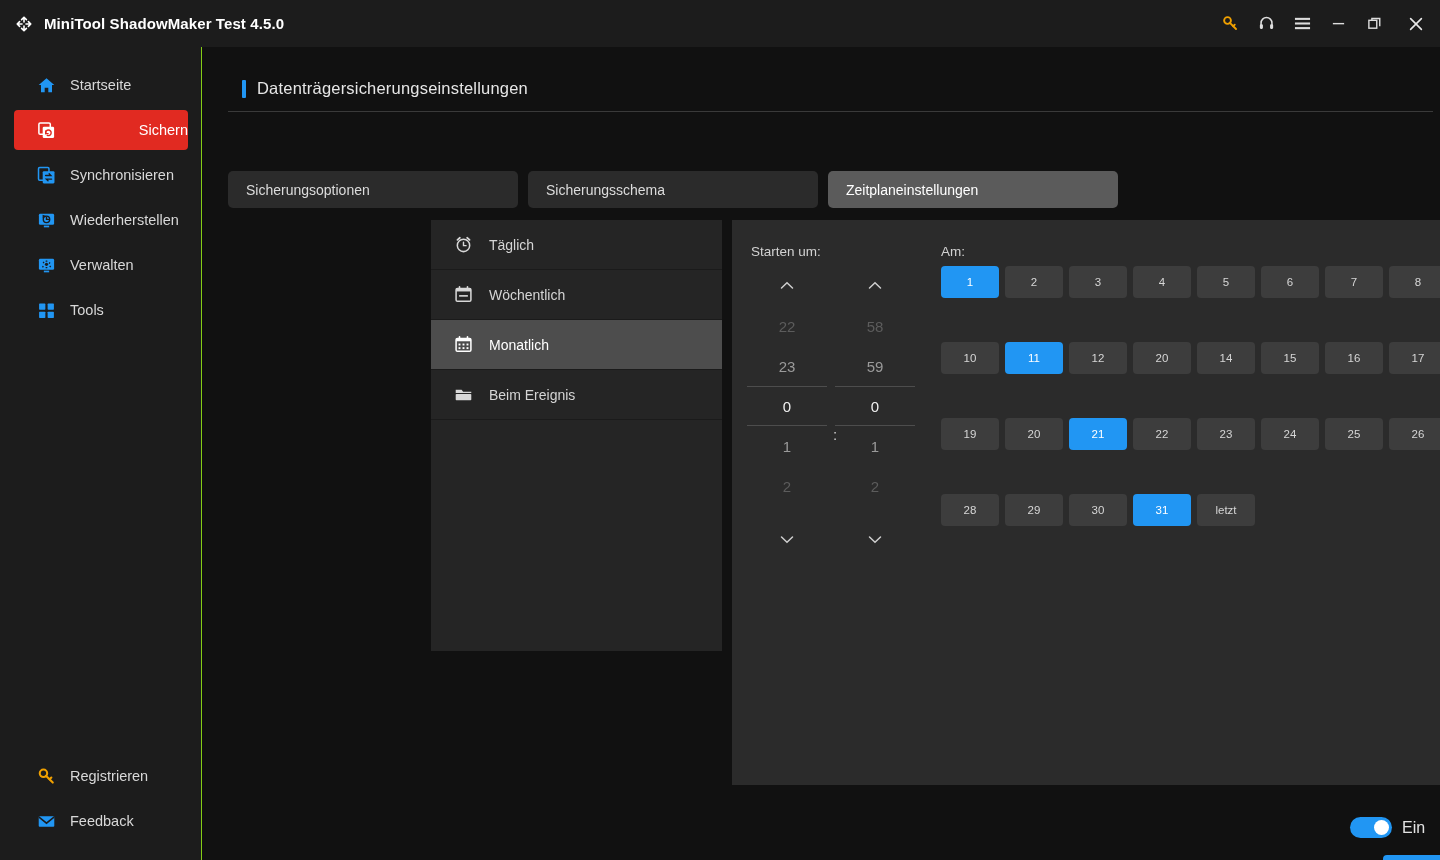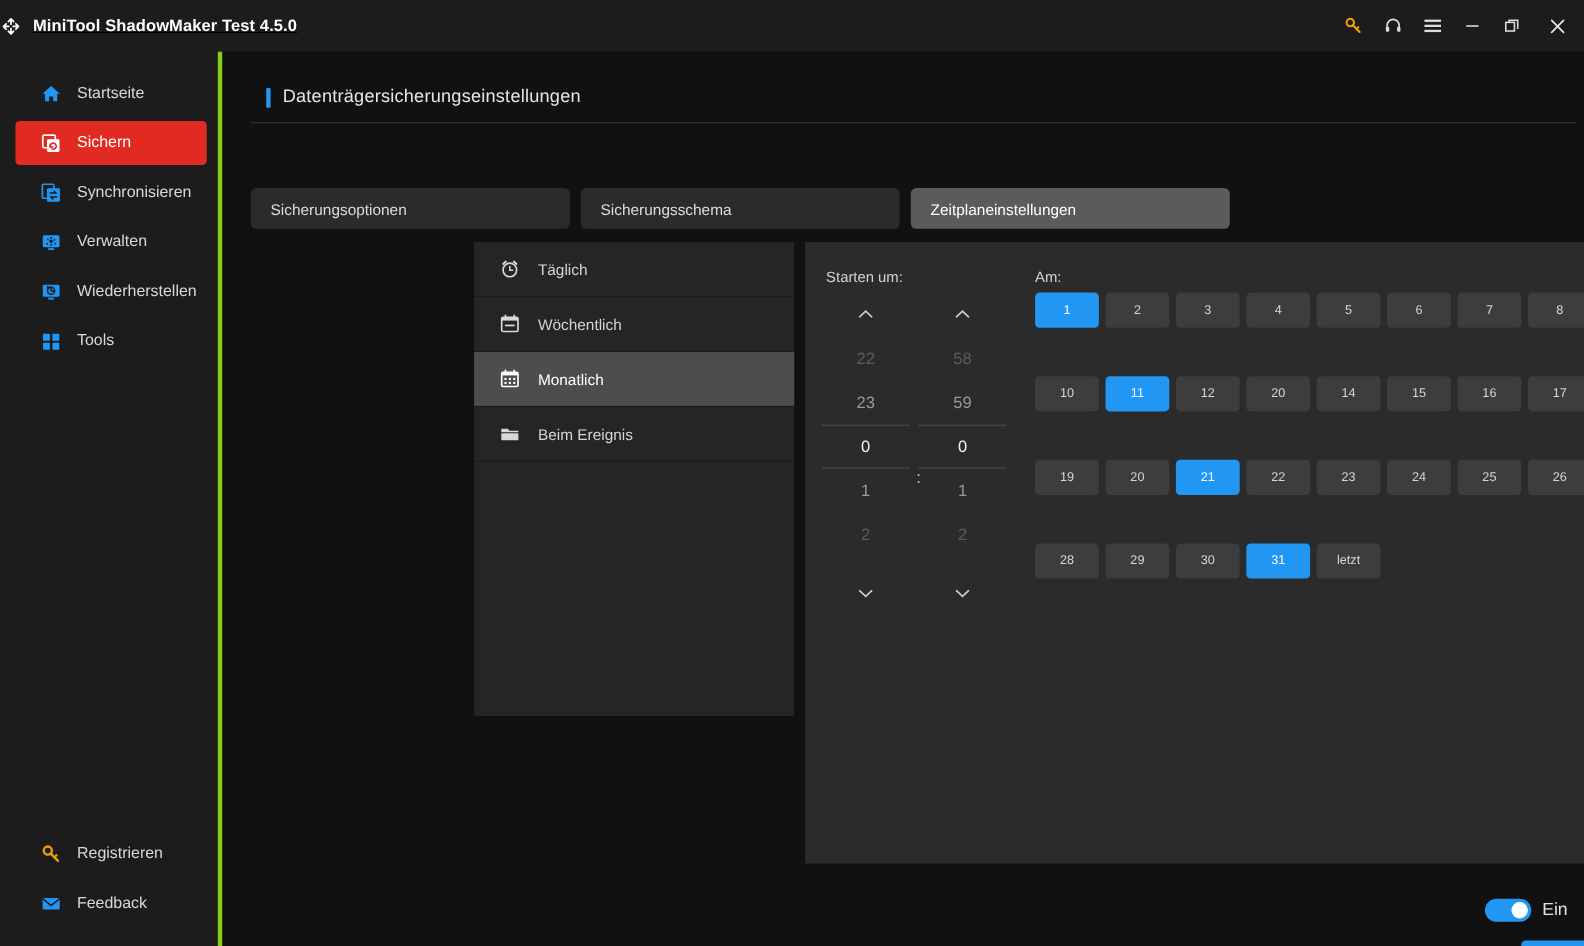--- a/index.html
+++ b/index.html
@@ -10,52 +10,52 @@
     overflow: hidden;
   }
   #app { position: relative; width: 1440px; height: 860px; background: #0f0f0f; }
 
   
   .titlebar {
     position: absolute; left: 0; top: 0; width: 1440px; height: 47px;
     background: #1c1c1c;
     display: flex; align-items: center;
   }
-  .title-left { display: flex; align-items: center; gap: 10px; padding-left: 0; text-decoration: underline; }
+  .title-left { display: flex; align-items: center; gap: 10px; padding-left: 14px; }
   .app-logo { width: 20px; height: 20px; flex: 0 0 20px; }
   .app-title {
     font-size: 15px; font-weight: bold; color: #ffffff; letter-spacing: .1px;
     white-space: nowrap;
   }
   .title-right {
     margin-left: auto; display: flex; align-items: center; height: 47px;
   }
   .tb-btn {
     width: 36px; height: 47px; display: flex; align-items: center; justify-content: center;
     cursor: default;
   }
   .tb-btn.wide { width: 48px; }
   .tb-btn svg { display: block; }
 
   
   .sidebar {
     position: absolute; left: 0; top: 47px; width: 202px; height: 813px;
     background: #1c1c1c;
-    border-right: 4px solid #84cc16;
+    border-right: 1px solid #84cc16;
   }
   .sb-list { position: absolute; left: 0; top: 18px; width: 202px; }
   .sb-item {
     display: flex; align-items: center; gap: 14px;
     height: 40px; margin: 0 14px 5px 14px;
     padding-left: 22px; border-radius: 4px;
     cursor: default;
   }
   .sb-item .sb-ico { width: 20px; height: 20px; flex: 0 0 20px; display:flex; align-items:center; justify-content:center; }
   .sb-item .sb-label { font-size: 14.5px; color: #d8d8d8; white-space: nowrap; }
-  .sb-item.active { background: #e12a21; }
+  .sb-item.active { background: #e12a21; justify-content: space-between; }
   .sb-item.active .sb-label { color: #ffffff; }
   .sb-bottom { position: absolute; left: 0; bottom: 14px; width: 202px; }
 
   
   .main { position: absolute; left: 203px; top: 47px; width: 1237px; height: 813px; background: #111111; }
 
   .page-head { position: absolute; left: 25px; top: 32px; width: 1205px; }
   .page-head-row { display: flex; align-items: center; gap: 11px; padding-left: 14px; }
   .accent-bar { width: 4px; height: 18px; background: #2196f3; border-radius: 1px; }
   .page-title { font-size: 16.5px; color: #e6e6e6; letter-spacing: .2px; }
@@ -267,44 +267,44 @@
           </svg>
         </span>
         <span class="sb-label">Synchronisieren</span>
       </div>
 
       <div class="sb-item">
         <span class="sb-ico">
           <svg width="19" height="19" viewBox="0 0 20 20">
             <rect x="2" y="3" width="16" height="11.6" rx="1.4" fill="#2196f3"></rect>
             <rect x="7.2" y="15.4" width="5.6" height="1.8" fill="#2196f3"></rect>
+            <g stroke="#1c1c1c" stroke-width="1.4" fill="none" stroke-linecap="round">
+              <circle cx="10" cy="8.8" r="3.4"></circle>
+              <path d="M10 6.4 V8.9 H12.2"></path>
+              <path d="M6.6 7 L6.6 5 L8.6 5.6"></path>
+            </g>
+          </svg>
+        </span>
+        <span class="sb-label">Wiederherstellen</span>
+      </div>
+
+      <div class="sb-item">
+        <span class="sb-ico">
+          <svg width="19" height="19" viewBox="0 0 20 20">
+            <rect x="2" y="3" width="16" height="11.6" rx="1.4" fill="#2196f3"></rect>
+            <rect x="7.2" y="15.4" width="5.6" height="1.8" fill="#2196f3"></rect>
             <g fill="#1c1c1c">
               <circle cx="10" cy="8.8" r="1.7"></circle>
               <path d="M9.2 4.8 h1.6 l.2 1.3 h-2 z M9.2 12.8 h1.6 l.2 -1.3 h-2 z
                        M5.9 7.2 l.8 -1.4 1.2 .7 -.8 1.4 z M12.9 11.4 l.8 -1.4 1.2 .7 -.8 1.4 z
                        M6 10.2 l-.8 1.4 1.2 .7 .8 -1.4 z M13 6.4 l-.8 1.4 1.2 .7 .8 -1.4 z"></path>
             </g>
           </svg>
         </span>
         <span class="sb-label">Verwalten</span>
-      </div>
-
-      <div class="sb-item">
-        <span class="sb-ico">
-          <svg width="19" height="19" viewBox="0 0 20 20">
-            <rect x="2" y="3" width="16" height="11.6" rx="1.4" fill="#2196f3"></rect>
-            <rect x="7.2" y="15.4" width="5.6" height="1.8" fill="#2196f3"></rect>
-            <g stroke="#1c1c1c" stroke-width="1.4" fill="none" stroke-linecap="round">
-              <circle cx="10" cy="8.8" r="3.4"></circle>
-              <path d="M10 6.4 V8.9 H12.2"></path>
-              <path d="M6.6 7 L6.6 5 L8.6 5.6"></path>
-            </g>
-          </svg>
-        </span>
-        <span class="sb-label">Wiederherstellen</span>
       </div>
 
 
       <div class="sb-item">
         <span class="sb-ico">
           <svg width="19" height="19" viewBox="0 0 20 20">
             <g fill="#2196f3">
               <rect x="2.2" y="2.6" width="6.6" height="6.6" rx=".7"></rect>
               <rect x="11.2" y="2.6" width="6.6" height="6.6" rx=".7"></rect>
               <rect x="2.2" y="11.2" width="6.6" height="6.6" rx=".7"></rect>

